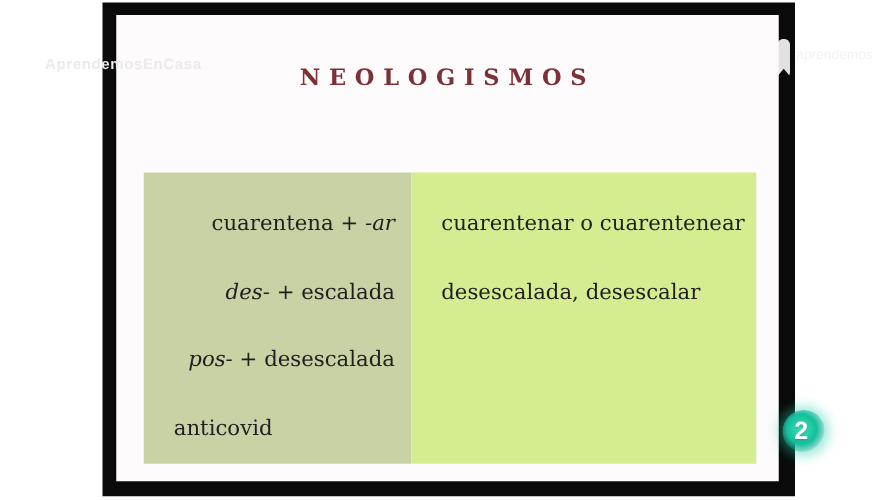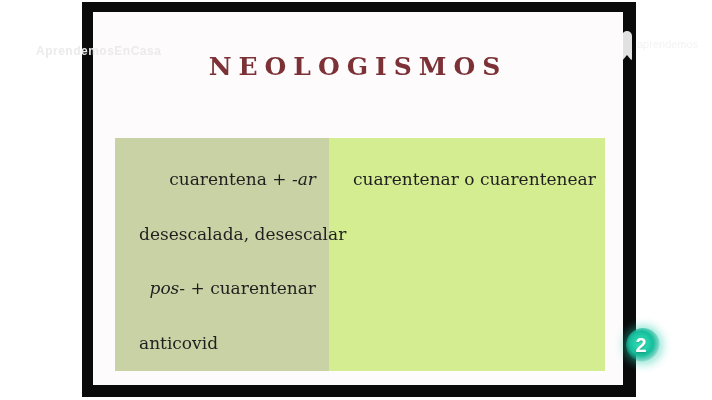--- a/index.html
+++ b/index.html
@@ -16,21 +16,21 @@
   
   .slide{
     position:absolute;left:93px;top:12px;width:530px;height:373px;
     background:#fdfbfc;
   }
   .title{
     position:absolute;left:93px;top:52px;width:530px;
     text-align:center;
     font-family:"DejaVu Serif", serif;
     font-weight:bold;
-    font-size:25px;
+    font-size:18px;
     letter-spacing:7px;
     color:#7b3136;
   }
   .table{
     position:absolute;left:115px;top:138px;width:490px;height:233px;
   }
   .colbg{position:absolute;top:0;height:100%;}
   .colbg.left{left:0;width:214px;background:#c9d2a4;}
   .colbg.right{left:214px;width:276px;background:#d3ed90;}
   .rows{
@@ -88,24 +88,25 @@
 
 <div class="table">
   <div class="colbg left" style="background: rgb(201, 210, 164);"></div>
   <div class="colbg right" style="background: rgb(211, 237, 144);"></div>
   <div class="rows">
       <div class="row">
         <div class="cell cell-left"><span>cuarentena + </span><span class="it">-ar</span></div>
         <div class="cell cell-right">cuarentenar o cuarentenear</div>
       </div>
       <div class="row">
+        <div class="cell cell-left"><span class="it">des-</span><span> + escalada</span></div>
         <div class="cell cell-right">desescalada, desescalar</div>
       </div>
       <div class="row">
-        <div class="cell cell-left"><span class="it">pos-</span><span> + cuarentenar</span></div>
+        <div class="cell cell-left"><span class="it">pos-</span><span> + desescalada</span></div>
       </div>
       <div class="row">
         <div class="cell cell-right">anticovid</div>
       </div>
     </div>
 </div>
 
 <div class="wm-topleft">AprendemosEnCasa</div>
 <div class="wm-topright-glyph"></div>
 <div class="wm-topright-text">aprendemos</div>

